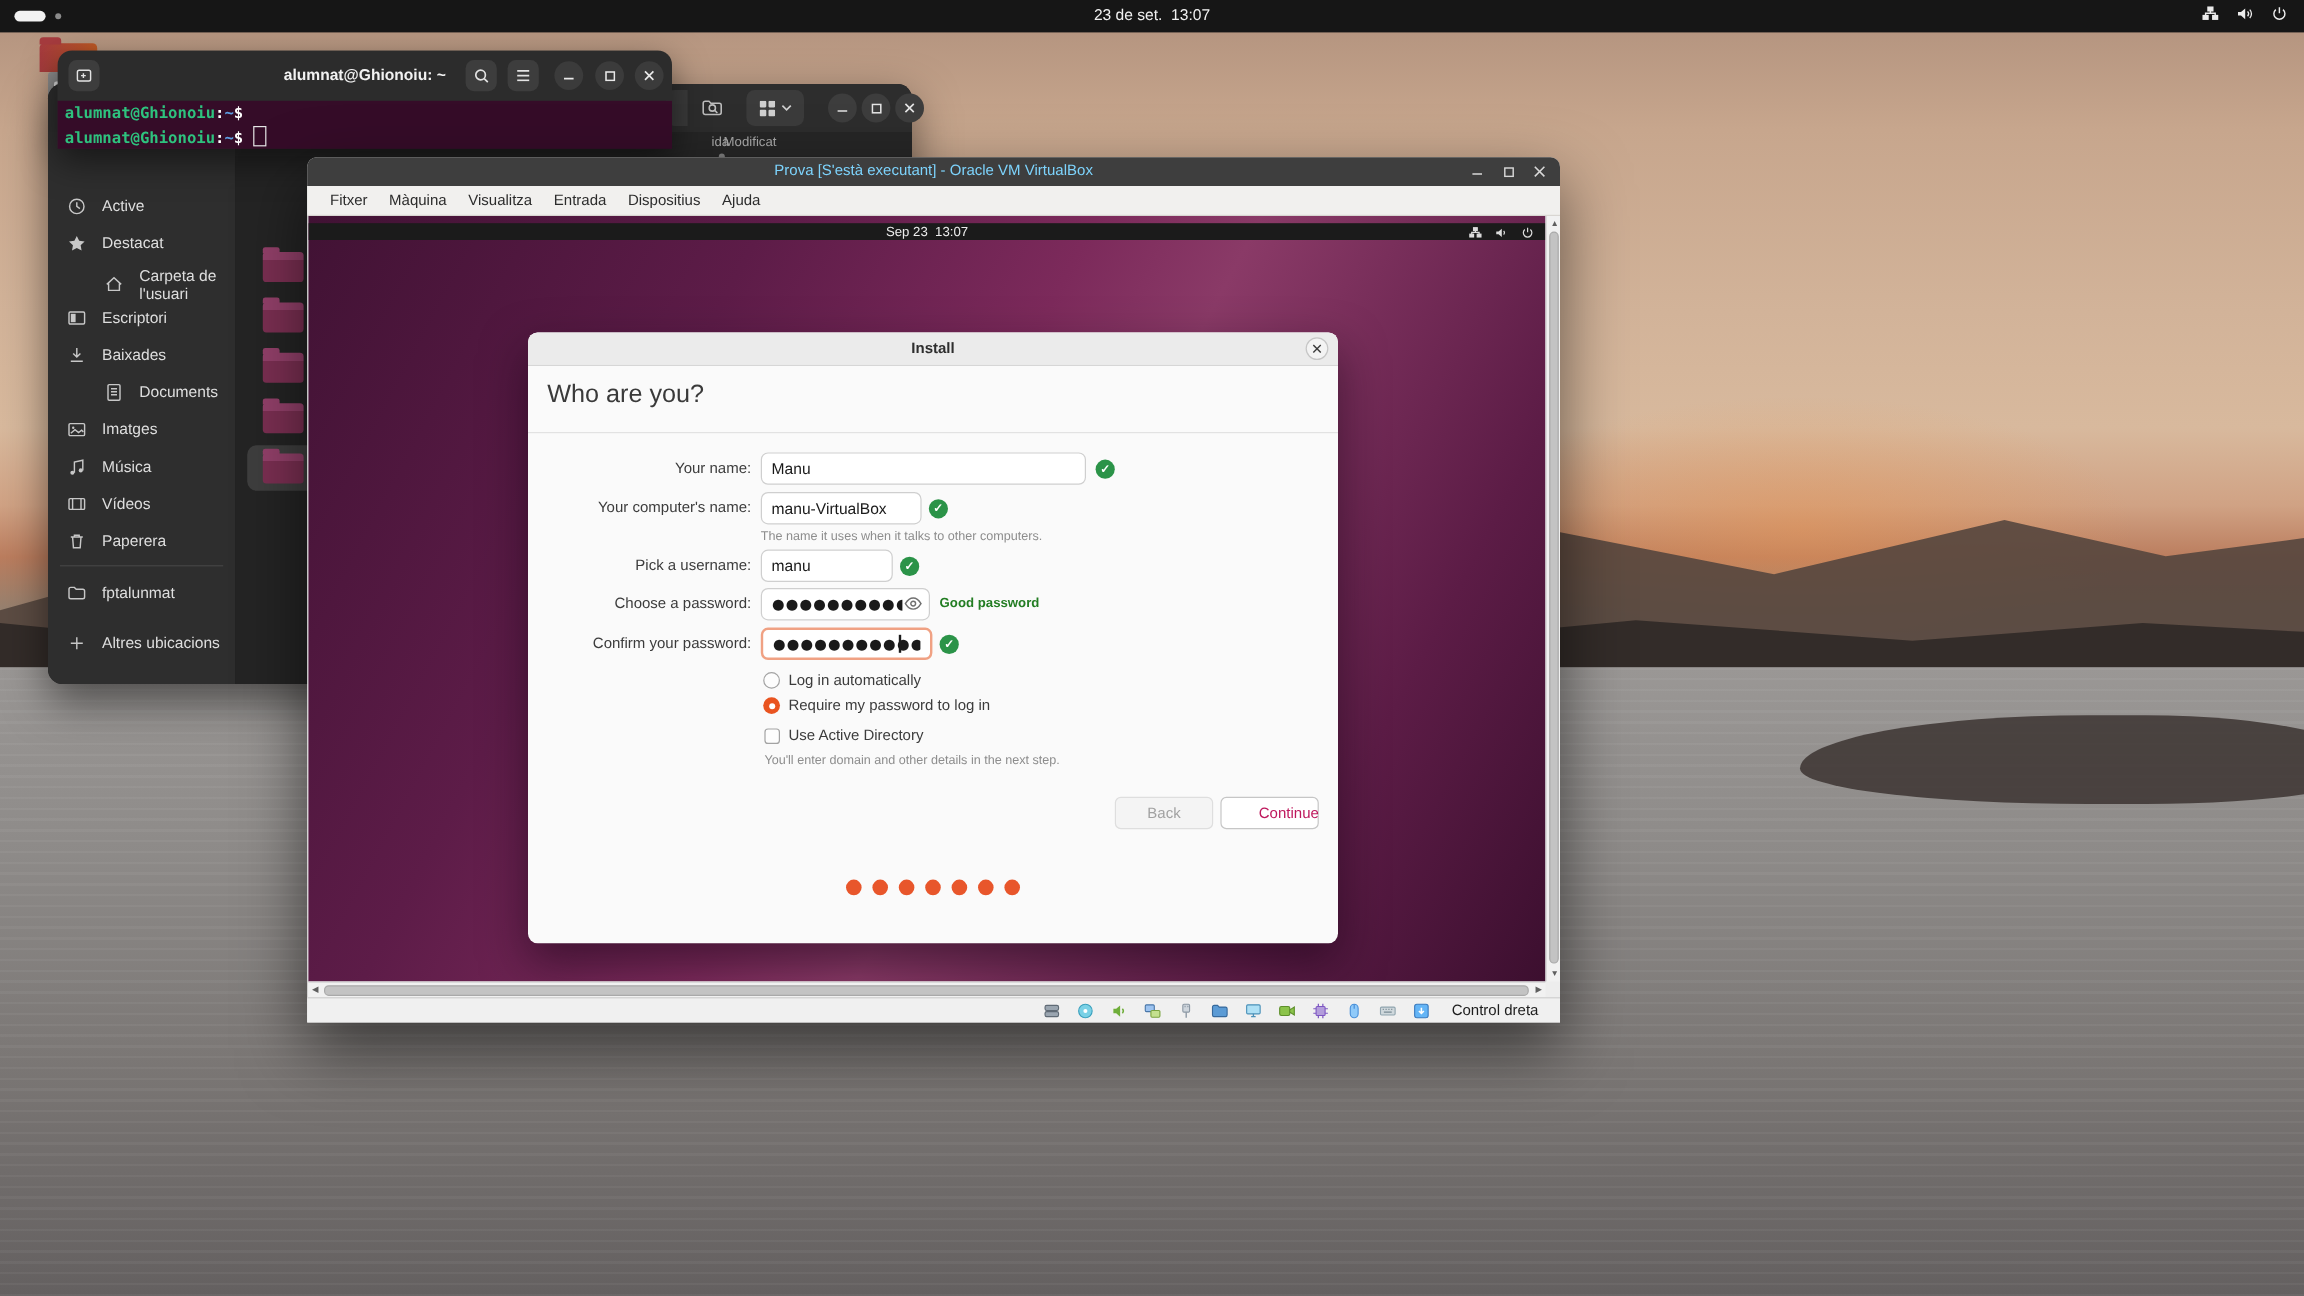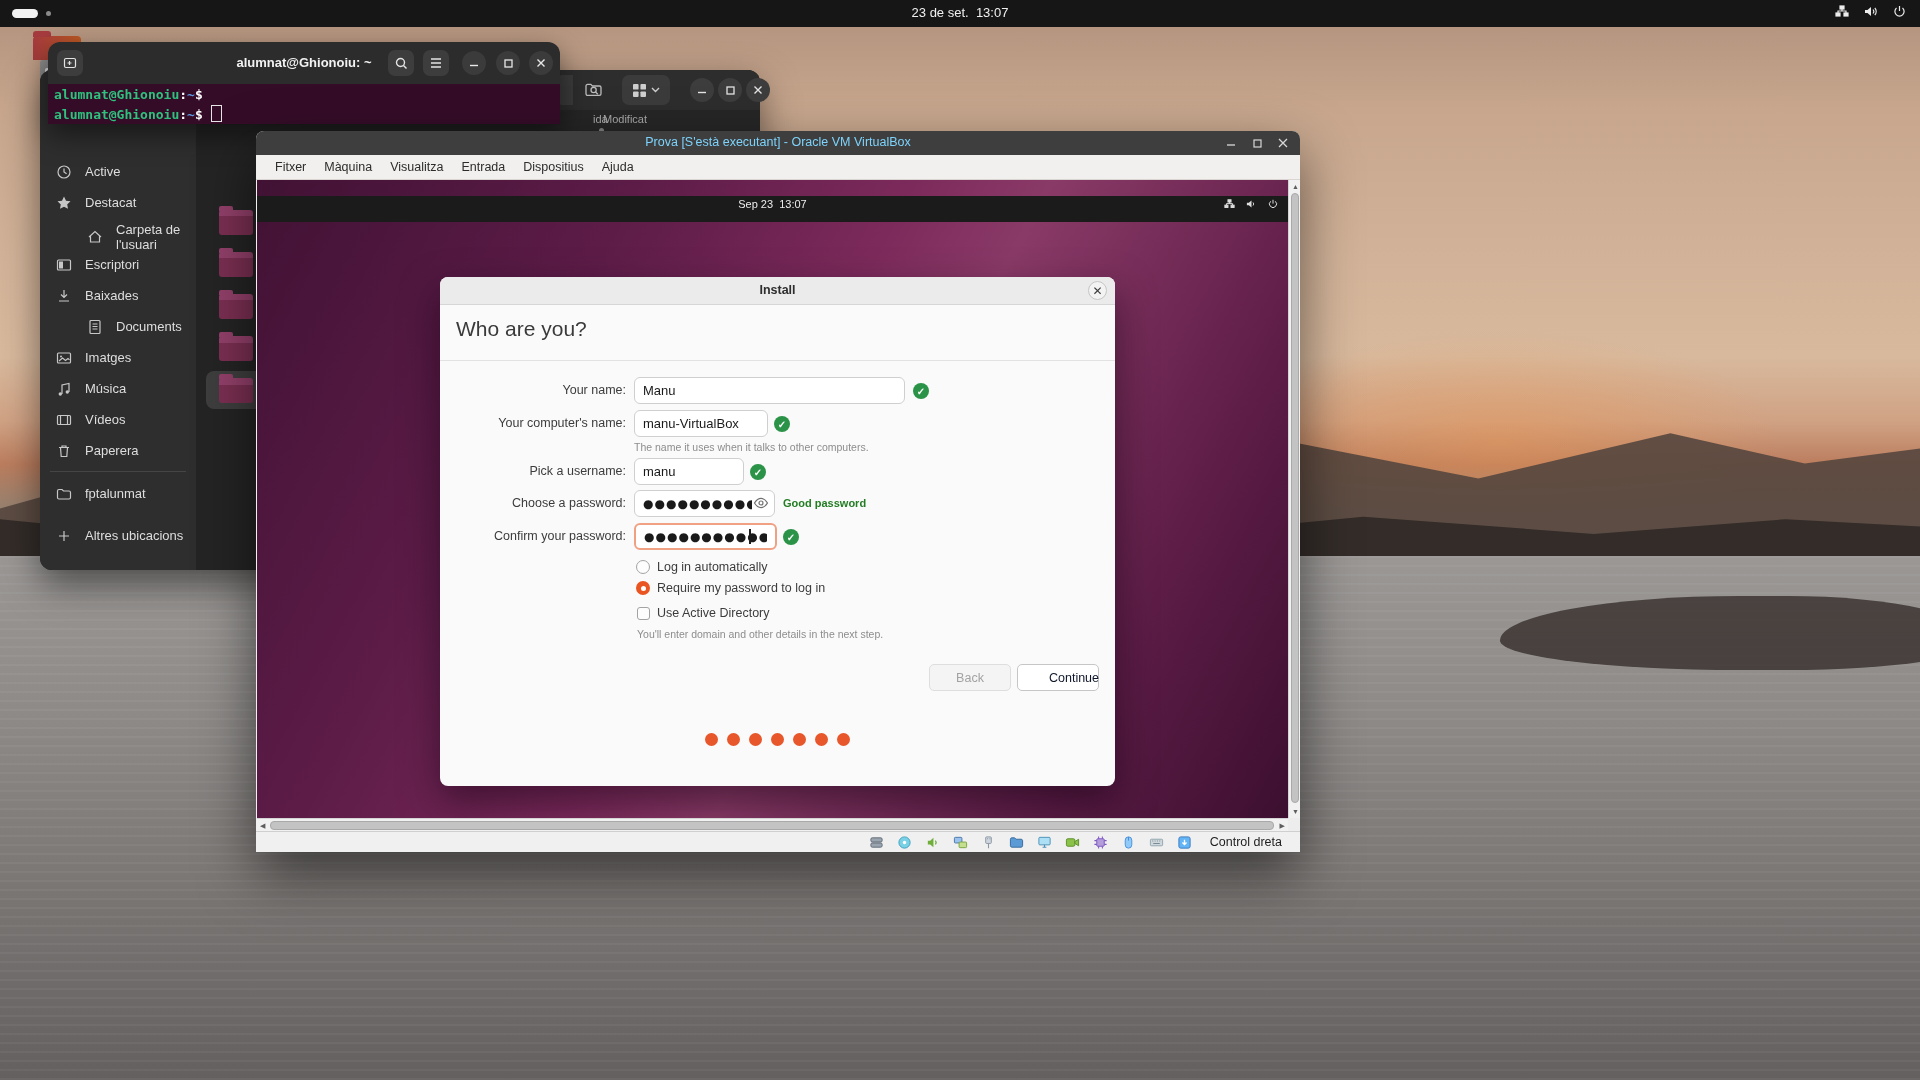--- a/index.html
+++ b/index.html
@@ -58,21 +58,21 @@
   .tscroll{left:551px;top:44px;width:5px;height:36px;border-radius:3px;background:#7d7d7d;}
   
   .vwin{left:256px;top:131px;width:1044px;height:721px;background:#f0f0f0;border-radius:8px 8px 0 0;box-shadow:0 22px 55px rgba(0,0,0,.55);}
   .vtitle{left:0;top:0;width:1044px;height:24px;background:#3e3e3e;border-radius:8px 8px 0 0;}
   .vtitletext{left:0;top:4px;width:1044px;text-align:center;color:#7dd3fc;font-size:12.5px;}
   .vctrl{position:absolute;top:4px;color:#d8d8d8;display:flex;align-items:center;justify-content:center;width:18px;height:16px;}
   .vmenu{left:0;top:24px;width:1044px;height:25px;background:#f1f0ee;border-bottom:1px solid #d9d6d2;display:flex;align-items:center;padding-left:10px;box-sizing:border-box;}
   .mitem{padding:0 9px;font-size:12.5px;color:#2c2c2c;line-height:24px;}
   .vport{left:1px;top:49px;width:1031px;height:638px;overflow:hidden;
     background:linear-gradient(118deg,#411234 0%,#5d1c48 28%,#7c2a5b 48%,#8a3a67 58%,#5c1c46 82%,#3c0f2f 100%);}
-  .vmtop{left:0;top:16px;width:1031px;height:26px;background:#1b1b1b;}
+  .vmtop{left:0;top:6px;width:1031px;height:14px;background:#1b1b1b;}
   .vmclock{left:0;top:2px;width:1031px;text-align:center;color:#ececec;font-size:11px;white-space:pre;}
   .vmicons{right:10px;top:3px;display:flex;gap:11px;align-items:center;}
   
   .vscroll{left:1032px;top:49px;width:12px;height:638px;background:#f1f1f1;border-left:1px solid #d5d5d5;box-sizing:border-box;}
   .hscroll{left:1px;top:687px;width:1031px;height:13px;background:#f1f1f1;border-top:1px solid #d5d5d5;box-sizing:border-box;}
   .thumbv{position:absolute;left:2px;top:13px;width:8px;height:610px;background:#c3c3c3;border:1px solid #a9a9a9;border-radius:4px;box-sizing:border-box;}
   .thumbh{position:absolute;top:2px;left:13px;width:1004px;height:9px;background:#c3c3c3;border:1px solid #a9a9a9;border-radius:4px;box-sizing:border-box;}
   .sarrow{position:absolute;color:#5e5e5e;font-size:7px;line-height:7px;}
   .corner{left:1032px;top:687px;width:12px;height:13px;background:#ededed;}
   .vstatus{left:0;top:700px;width:1044px;height:21px;background:#f0f0f0;border-top:1px solid #cfcfcf;display:flex;align-items:center;justify-content:flex-end;gap:13px;padding-right:18px;box-sizing:border-box;}
@@ -93,21 +93,21 @@
   .eye{position:absolute;}
   .caret{position:absolute;width:1.5px;height:15px;background:#1b1b1b;}
   .radio{position:absolute;width:14px;height:14px;border-radius:50%;box-sizing:border-box;}
   .radio.off{background:#fdfdfd;border:1px solid #a3a3a3;}
   .radio.on{background:#e95420;}
   .radio.on:before{content:"";position:absolute;left:4.5px;top:4.5px;width:5px;height:5px;border-radius:50%;background:#fff;}
   .chk{position:absolute;width:13px;height:13px;border:1px solid #a3a3a3;border-radius:3px;background:#fdfdfd;box-sizing:border-box;}
   .optlabel{position:absolute;font-size:12.5px;color:#3c3c3c;}
   .btn{position:absolute;width:82px;height:27px;border-radius:5px;font-size:12.5px;display:flex;align-items:center;justify-content:center;box-sizing:border-box;}
   .btn.back{background:#f4f4f4;border:1px solid #dedede;color:#a2a2a2;}
-  .btn.cont{background:#ffffff;border:1px solid #c6c6c6;color:#0f172a;padding-left:32px;}
+  .btn.cont{background:#ffffff;border:1px solid #c6c6c6;color:#be185d;padding-left:32px;}
   .pdots{left:0;top:456px;width:675px;display:flex;justify-content:center;gap:9px;}
   .pdot{width:13px;height:13px;border-radius:50%;background:#e8562b;}
 </style>
 </head>
 <body>
 
 <div class="stage">
 
   <div class="abs glow"></div>
   <div class="abs ridge1"></div>

